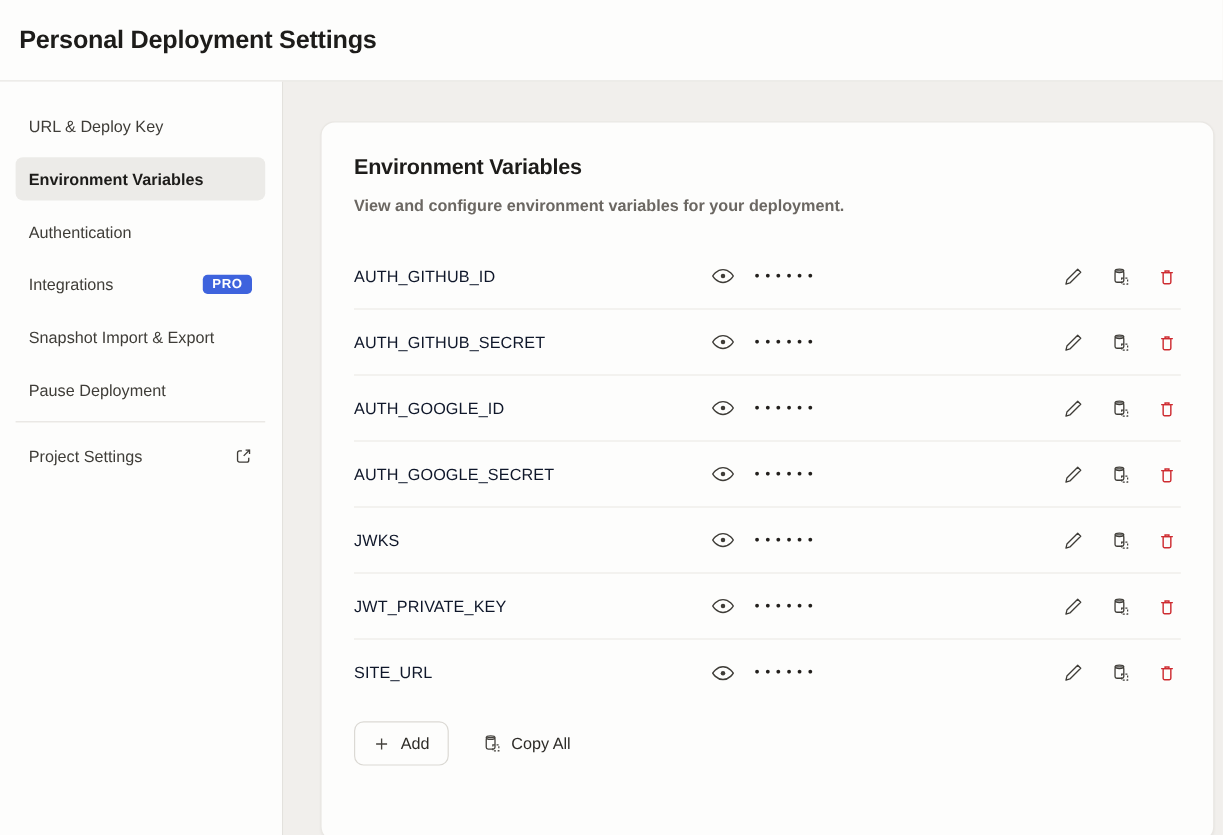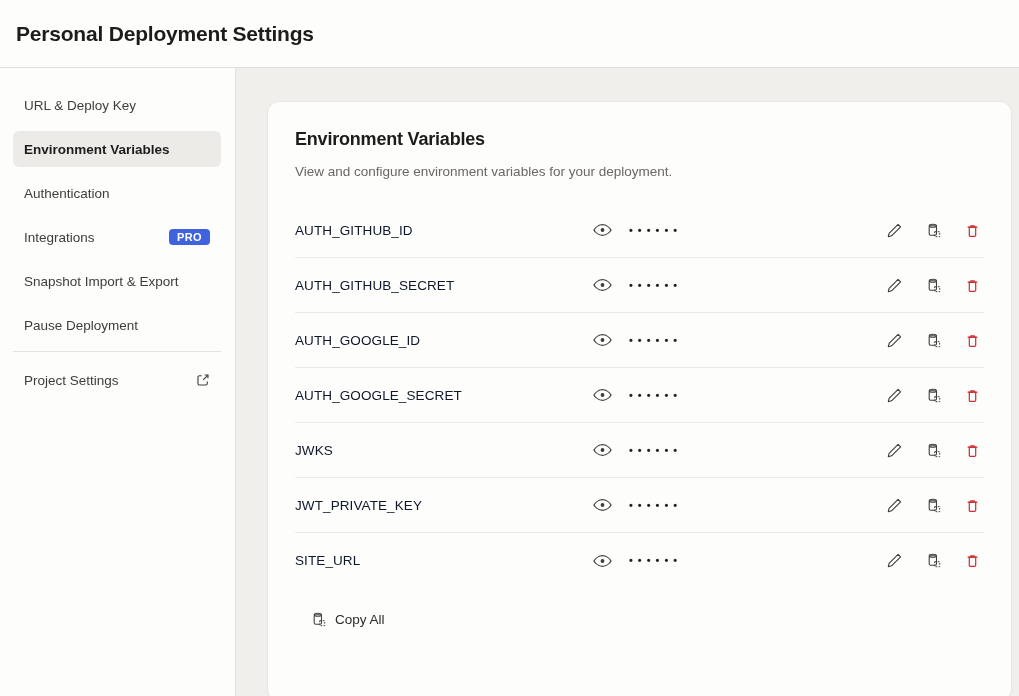--- a/index.html
+++ b/index.html
@@ -91,20 +91,21 @@
   .card h2 {
     font-size: 18px;
     font-weight: 700;
     letter-spacing: -0.2px;
     color: #1d1c1a;
   }
   .card .desc {
     margin-top: 14px;
     font-size: 13.5px;
     color: #6b6762;
+    font-weight: bold;
   }
 
   
   .env-table { margin-top: 24px; }
   .t-head, .t-row {
     display: grid;
     grid-template-columns: 294px 1fr 148px;
     align-items: center;
   }
   .t-head {
@@ -456,20 +457,28 @@
         <svg width="15" height="15">
                     <use href="#i-trash"></use>
                   </svg>
       </button>
     </div>
   </div>
 </div>
       </div>
 
       <div class="table-footer">
+        <button class="btn">
+          <span class="b-icon">
+            <svg width="14" height="14">
+                <use href="#i-plus"></use>
+              </svg>
+          </span>
+          <span>Add</span>
+        </button>
         <button class="btn ghost">
           <span class="b-icon">
             <svg width="15" height="15">
                 <use href="#i-copy"></use>
               </svg>
           </span>
           <span>Copy All</span>
         </button>
       </div>
     </section>

